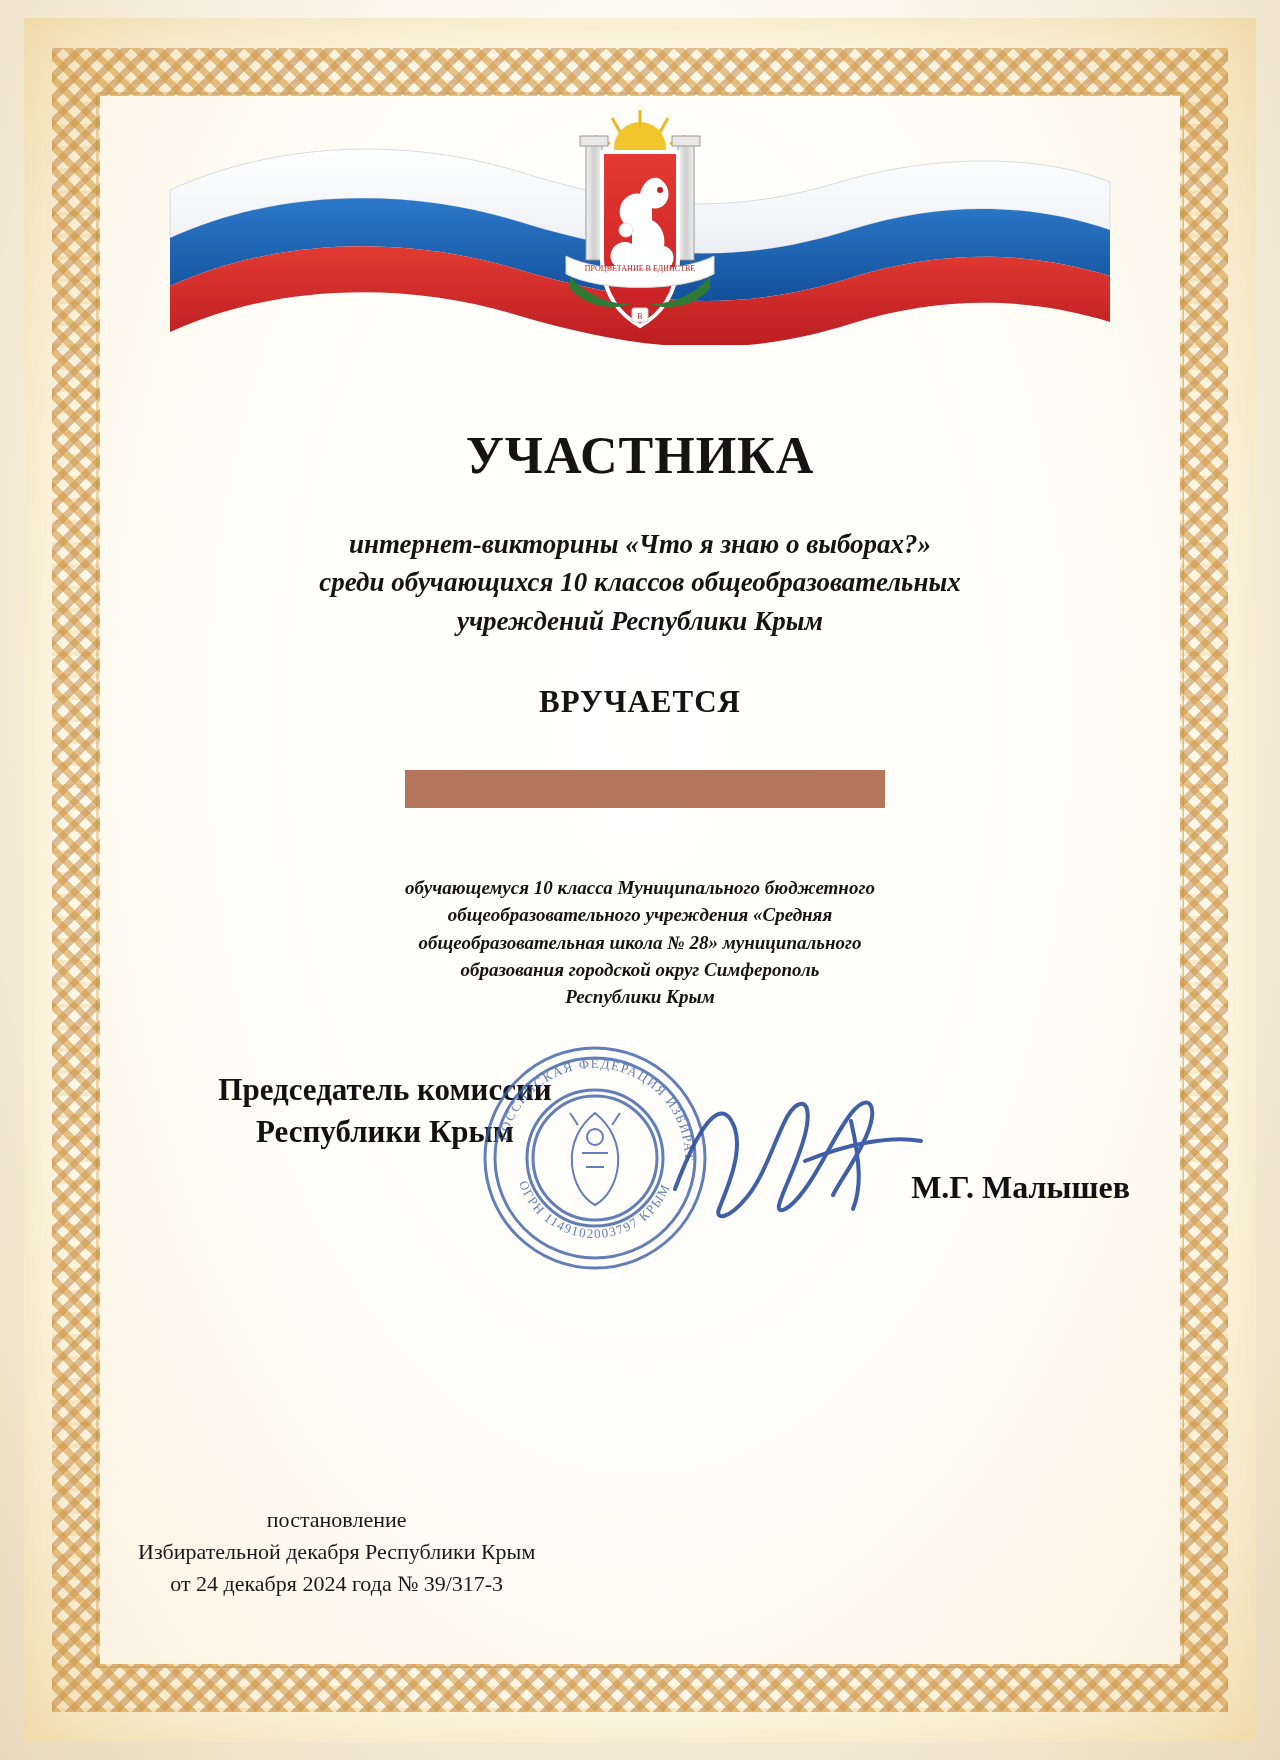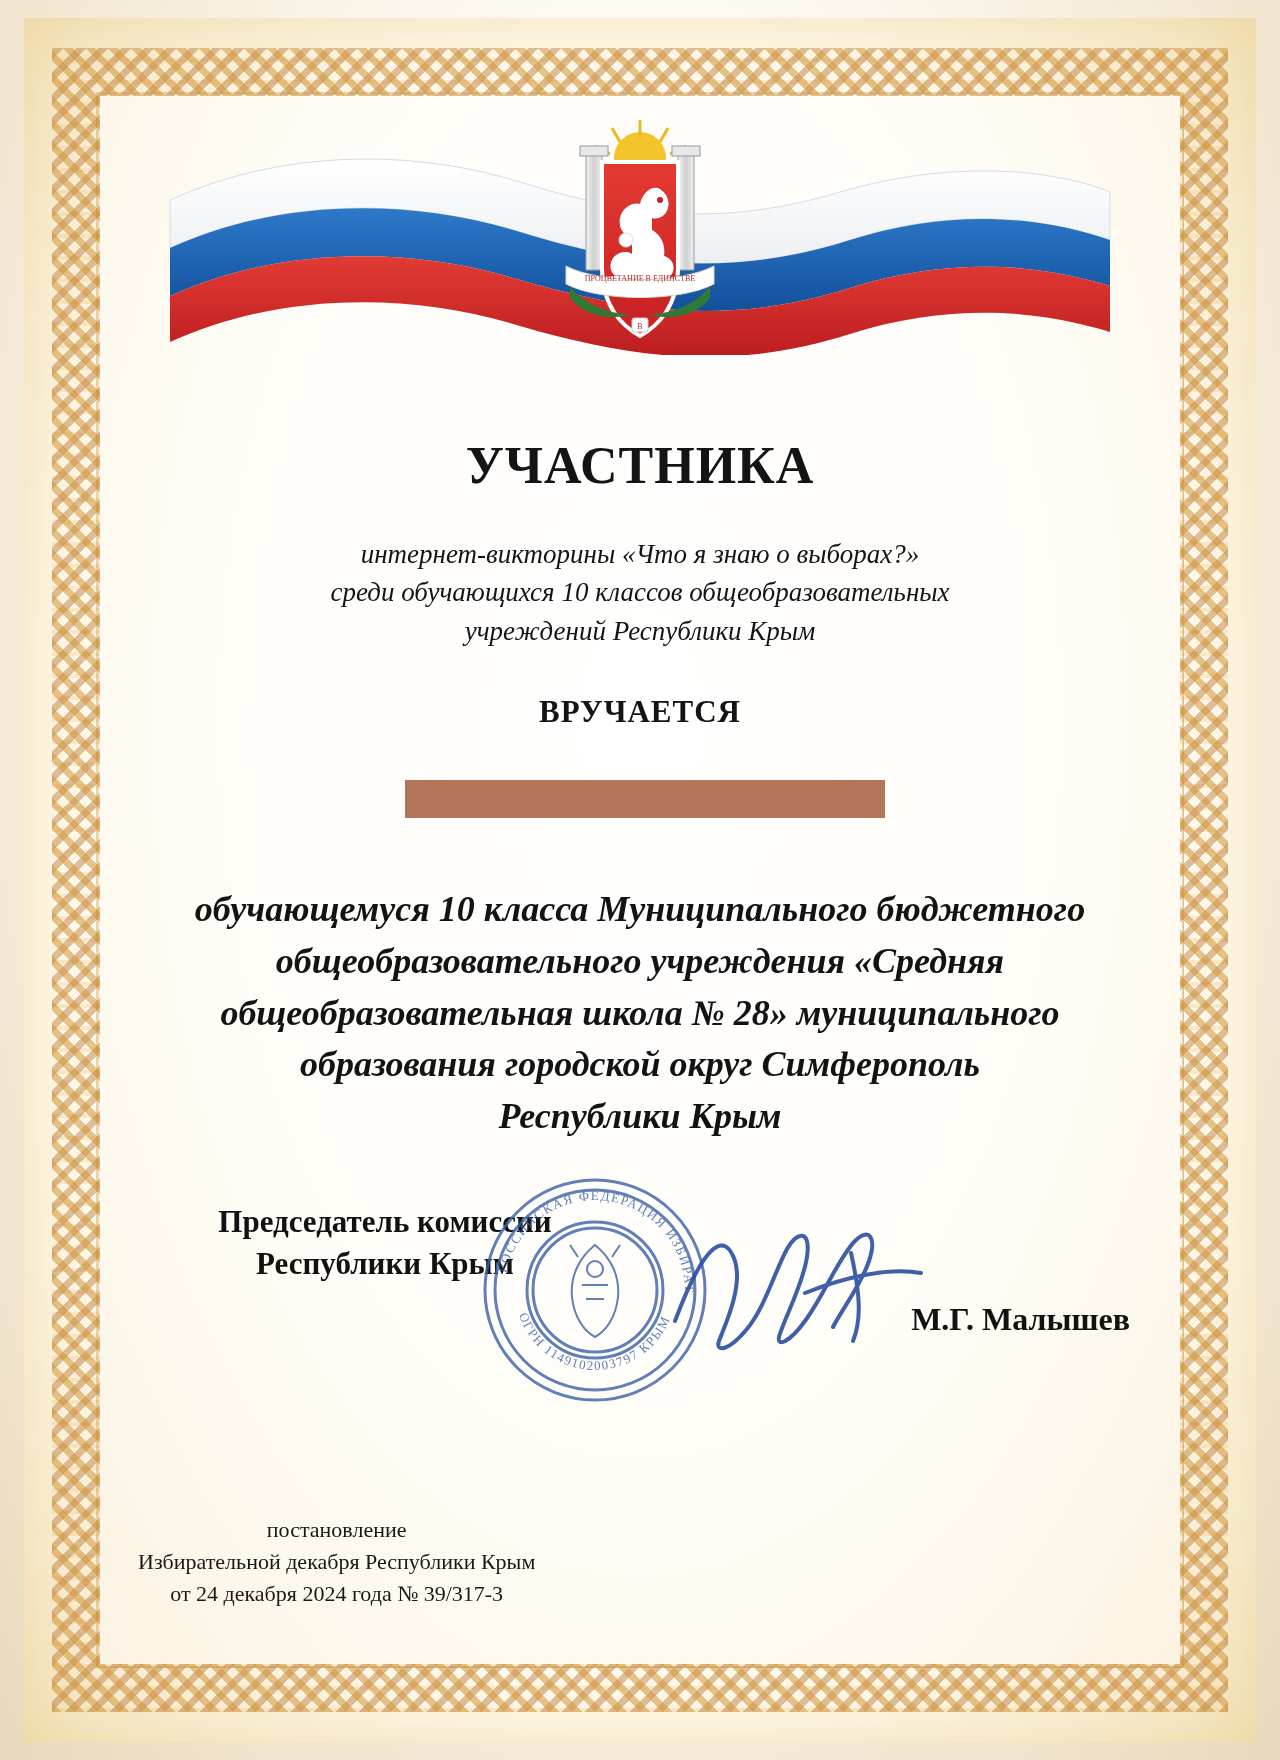--- a/index.html
+++ b/index.html
@@ -88,21 +88,21 @@
     width: 1080px;
     height: 1568px;
     background:
       radial-gradient(ellipse at 50% 40%, #ffffff 0%, #fffdf8 55%, #fdf8ec 80%, #fbf3e2 100%);
     pointer-events: none;
   }
 
   .content {
     position: absolute;
     left: 110px;
-    top: 110px;
+    top: 100px;
     width: 1060px;
     height: 1560px;
     text-align: center;
   }
 
   
   .emblem-wrap {
     position: relative;
     width: 1060px;
     height: 300px;
@@ -144,21 +144,21 @@
     font-family: "Liberation Serif", serif;
     font-weight: bold;
     font-size: 52px;
     letter-spacing: 1px;
     color: #141414;
   }
 
   .quiz-lines {
     margin-top: 40px;
     font-family: "Liberation Serif", serif;
-    font-weight: normal;
+    font-weight: bold;
     font-style: italic;
     font-size: 27px;
     line-height: 1.42;
     color: #141414;
     text-align: center;
   }
 
   .awarded {
     margin-top: 44px;
     font-family: "Liberation Serif", serif;
@@ -188,21 +188,21 @@
     width: 480px;
     height: 38px;
     background: #b3765a;
   }
 
   .school-lines {
     margin-top: 48px;
     font-family: "Liberation Serif", serif;
     font-weight: bold;
     font-style: italic;
-    font-size: 36px;
+    font-size: 19px;
     line-height: 1.44;
     color: #131313;
   }
 
   
   .sign-block {
     position: relative;
     margin-top: 48px;
     height: 180px;
   }

